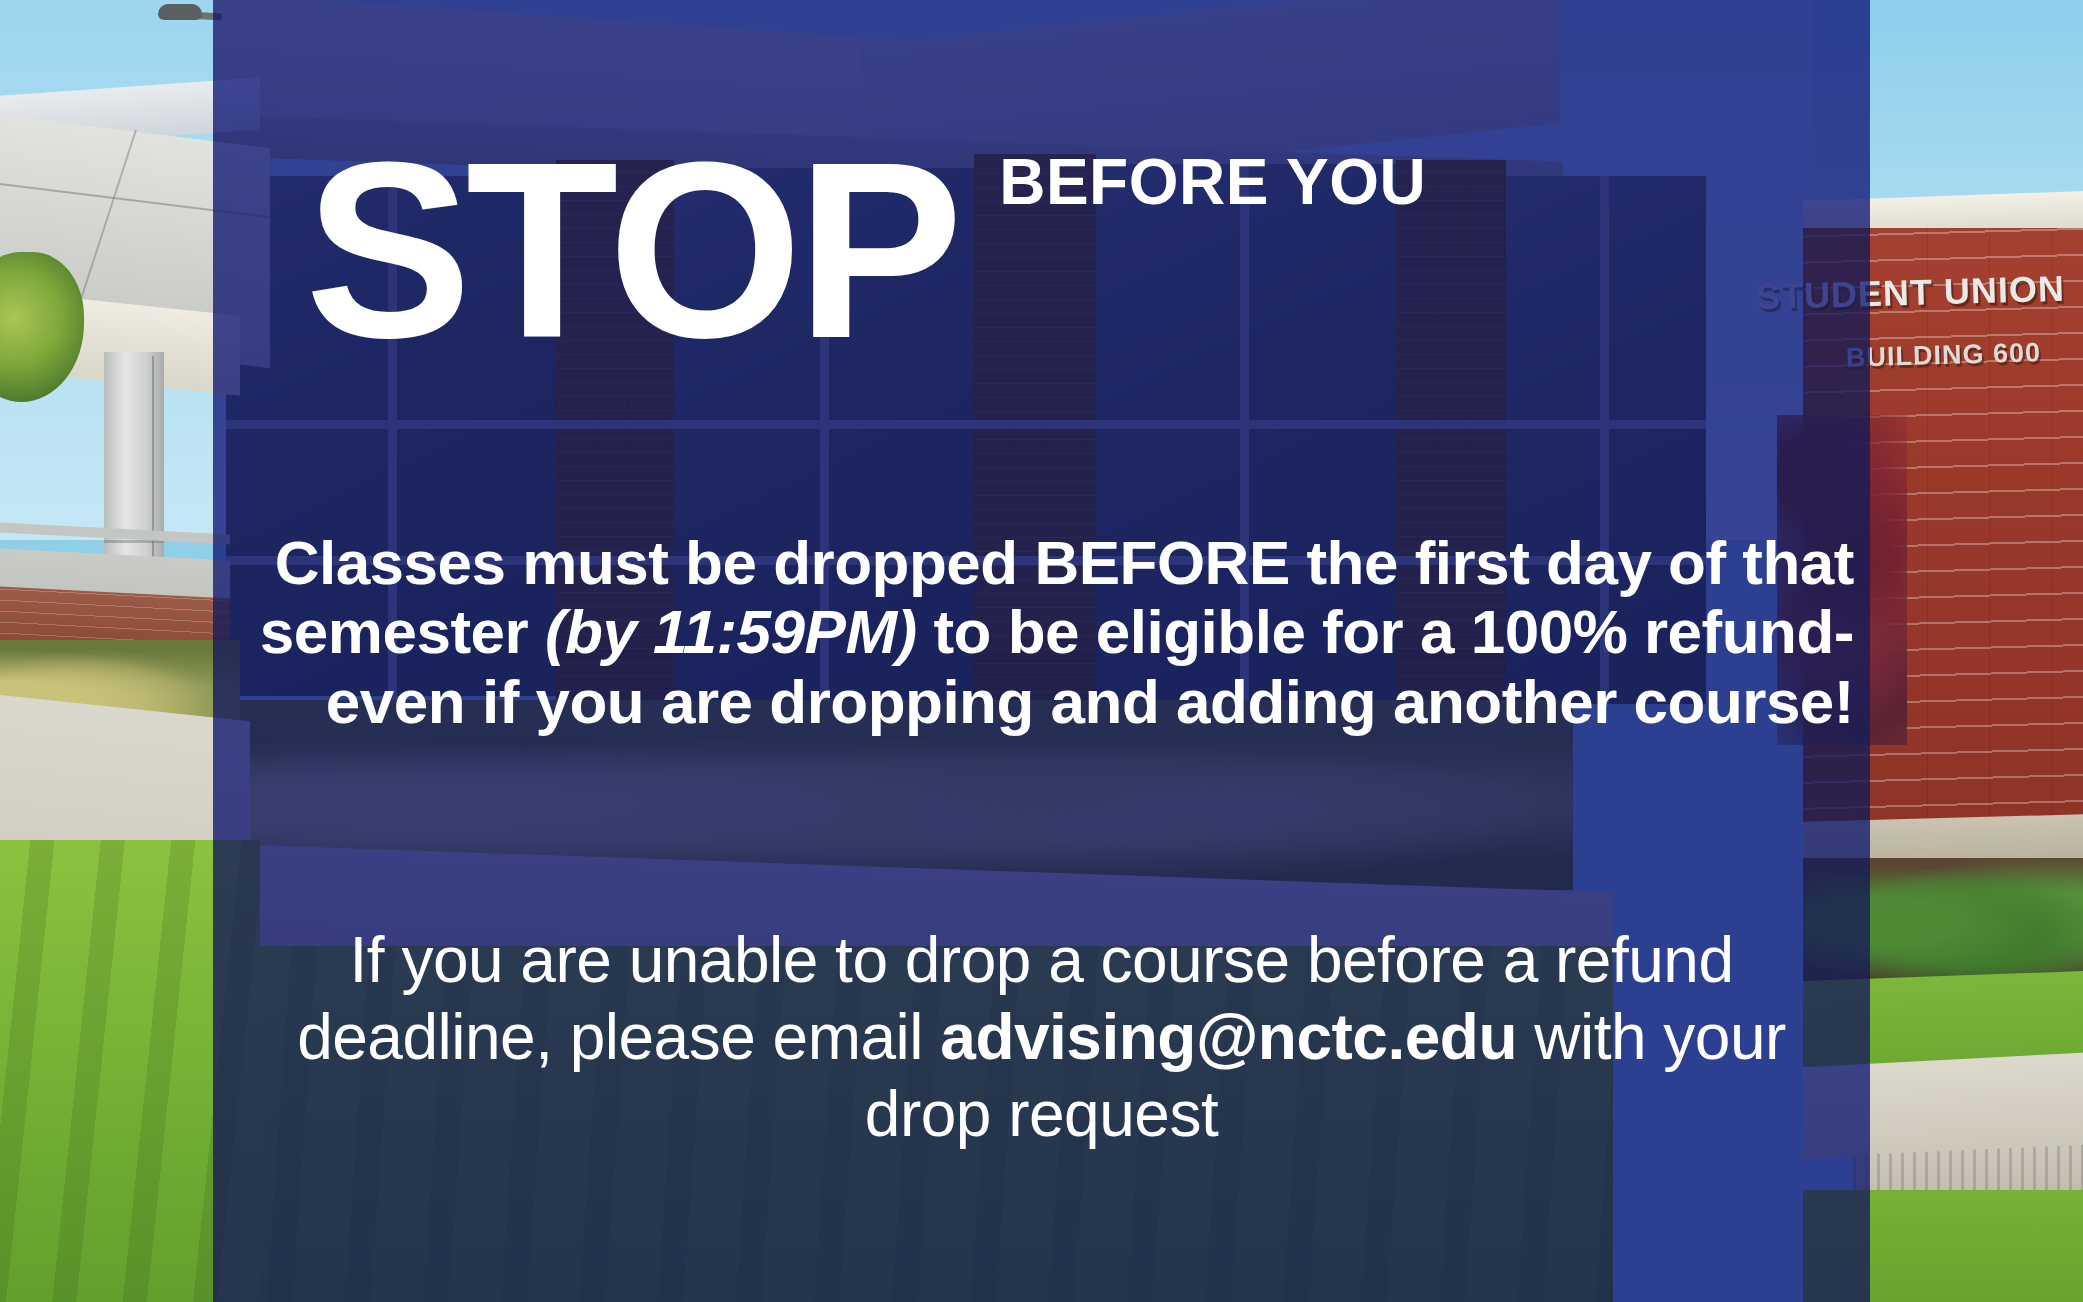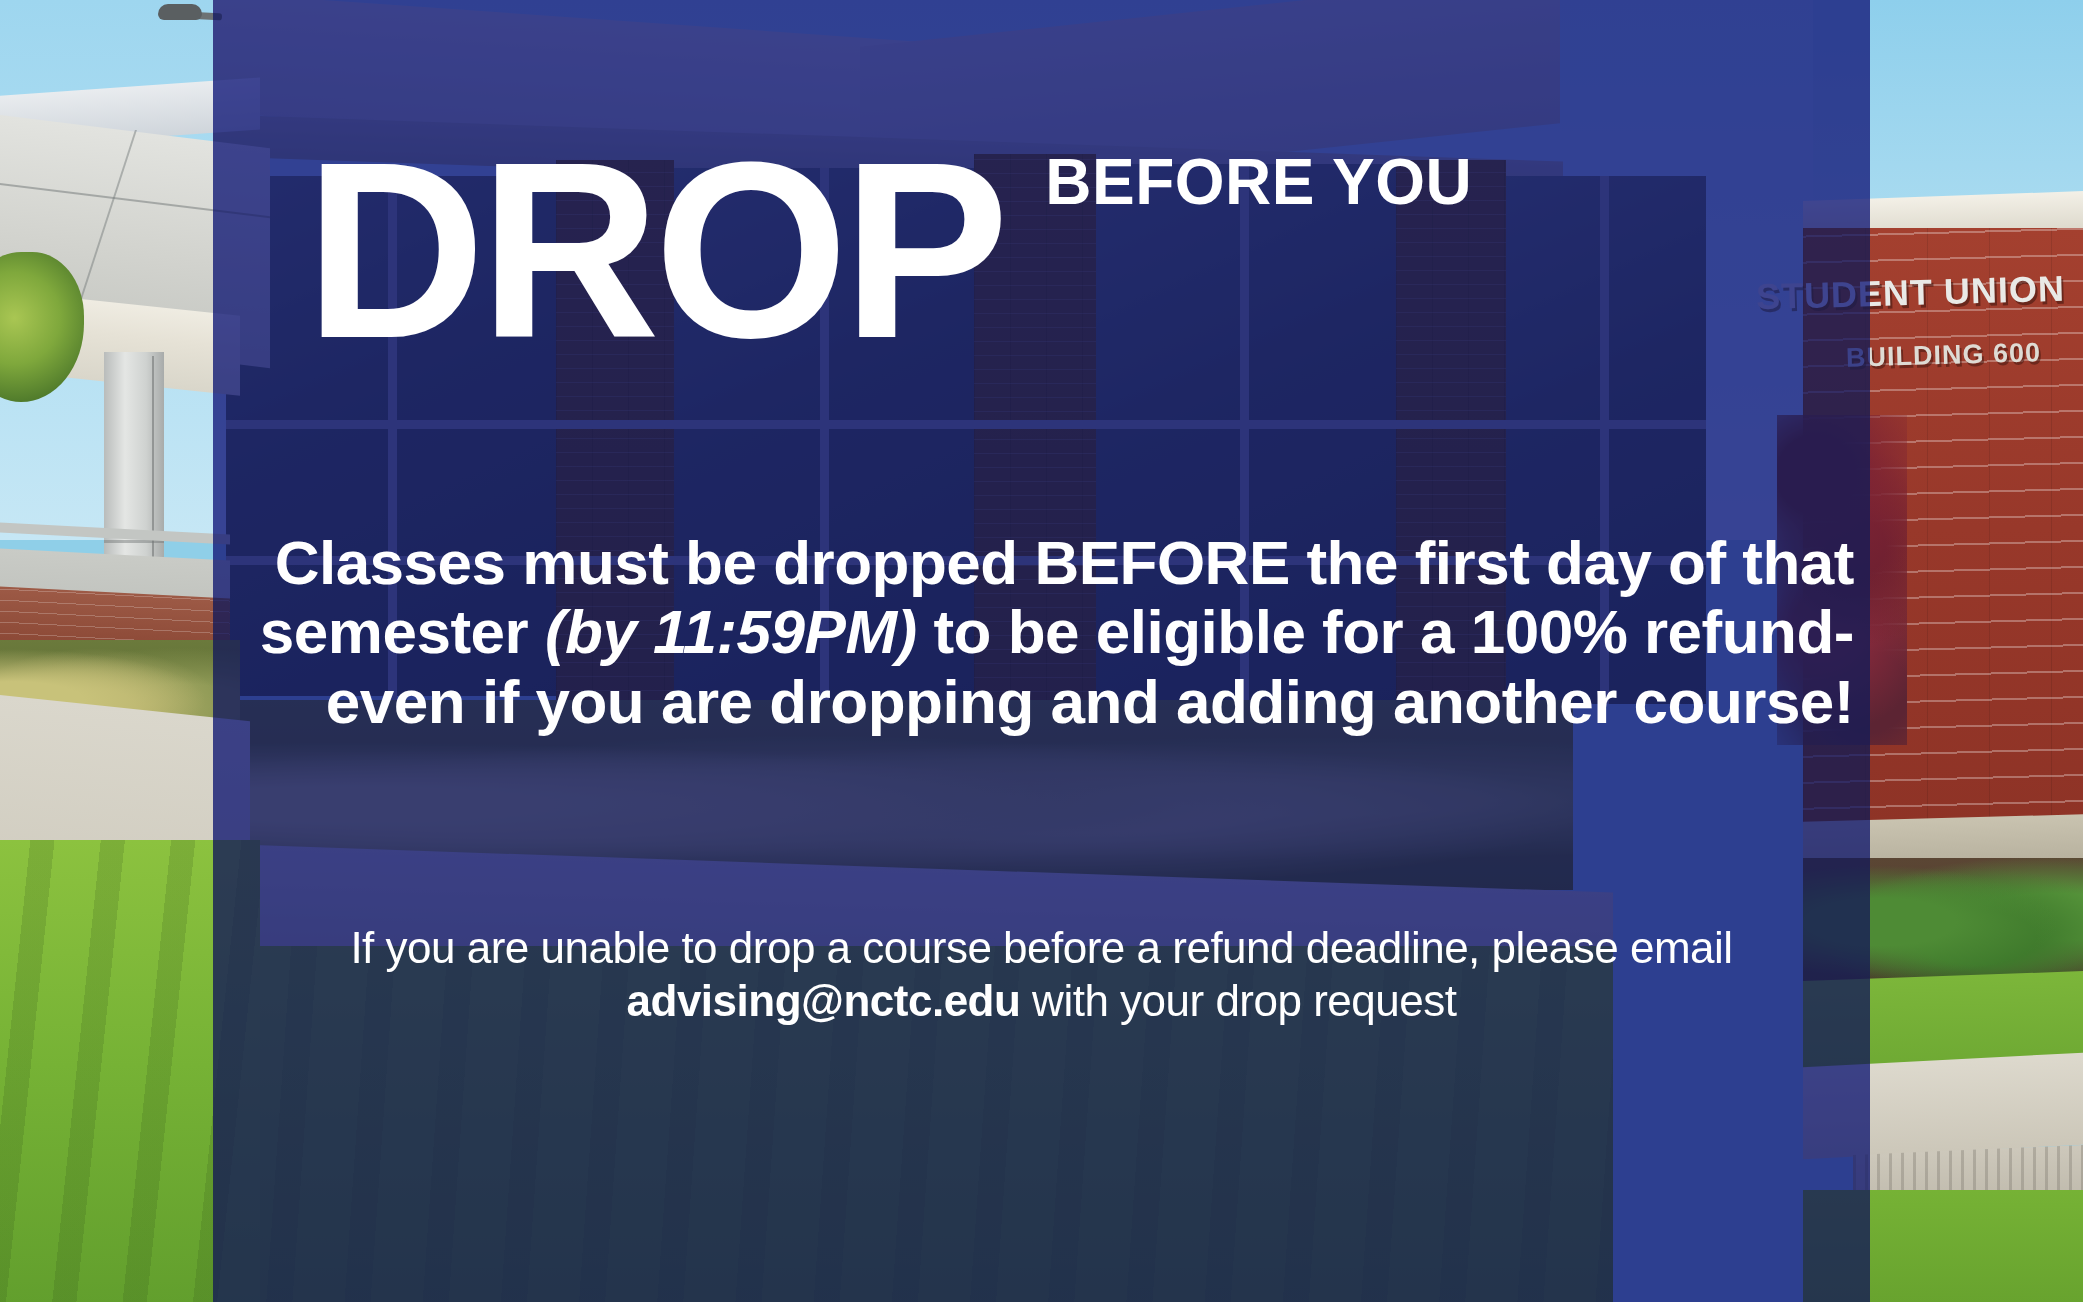--- a/index.html
+++ b/index.html
@@ -326,21 +326,21 @@
   .body-block .ital { font-style: italic; }
 
   .footer-block {
     position: absolute;
     left: 0; top: 922px;
     width: 1657px;
     padding: 0 26px;
     text-align: center;
     font-family: "Liberation Sans", sans-serif;
     font-weight: 400;
-    font-size: 44px;
+    font-size: 64px;
     line-height: 1.2;
     letter-spacing: -0.5px;
   }
   .footer-block .email { font-weight: 700; }
 </style>
 </head>
 <body>
 
 <div class="poster">
 
@@ -402,21 +402,21 @@
     <div class="pad-right"></div>
     <div class="grass-right2"></div>
   </div>
 
   <div class="overlay"></div>
   <div class="overlay2"></div>
 
   <div class="content">
 
     <div class="headline-row">
-      <div class="word-stop">DROP</div>
+      <div class="word-stop">STOP</div>
       <div class="headline-right">
         <div class="word-before">BEFORE YOU</div>
       </div>
     </div>
 
     <div class="body-block"><span>Classes must be dropped BEFORE the first day of that semester </span><span class="ital">(by 11:59PM)</span><span> to be eligible for a 100% refund-even if you are dropping and adding another course!</span></div>
 
     <div class="footer-block"><span>If you are unable to drop a course before a refund deadline, please email </span><span class="email">advising@nctc.edu</span><span> with your drop request</span></div>
 
   </div>

